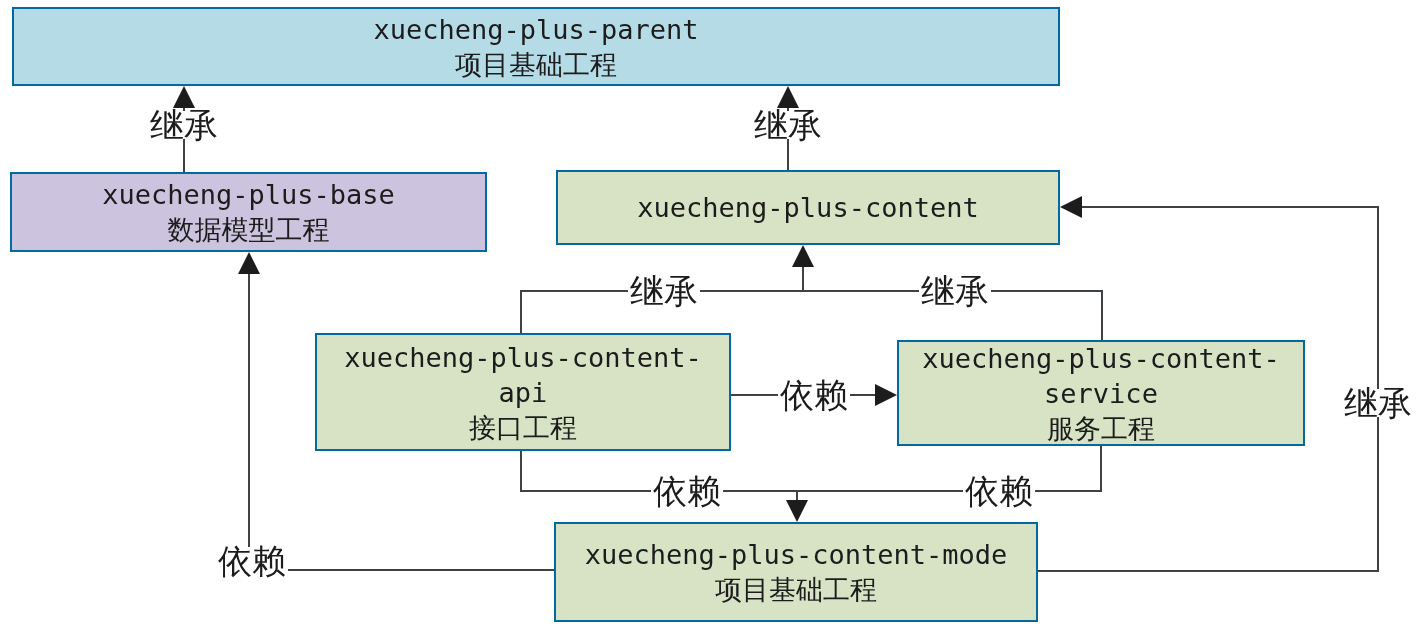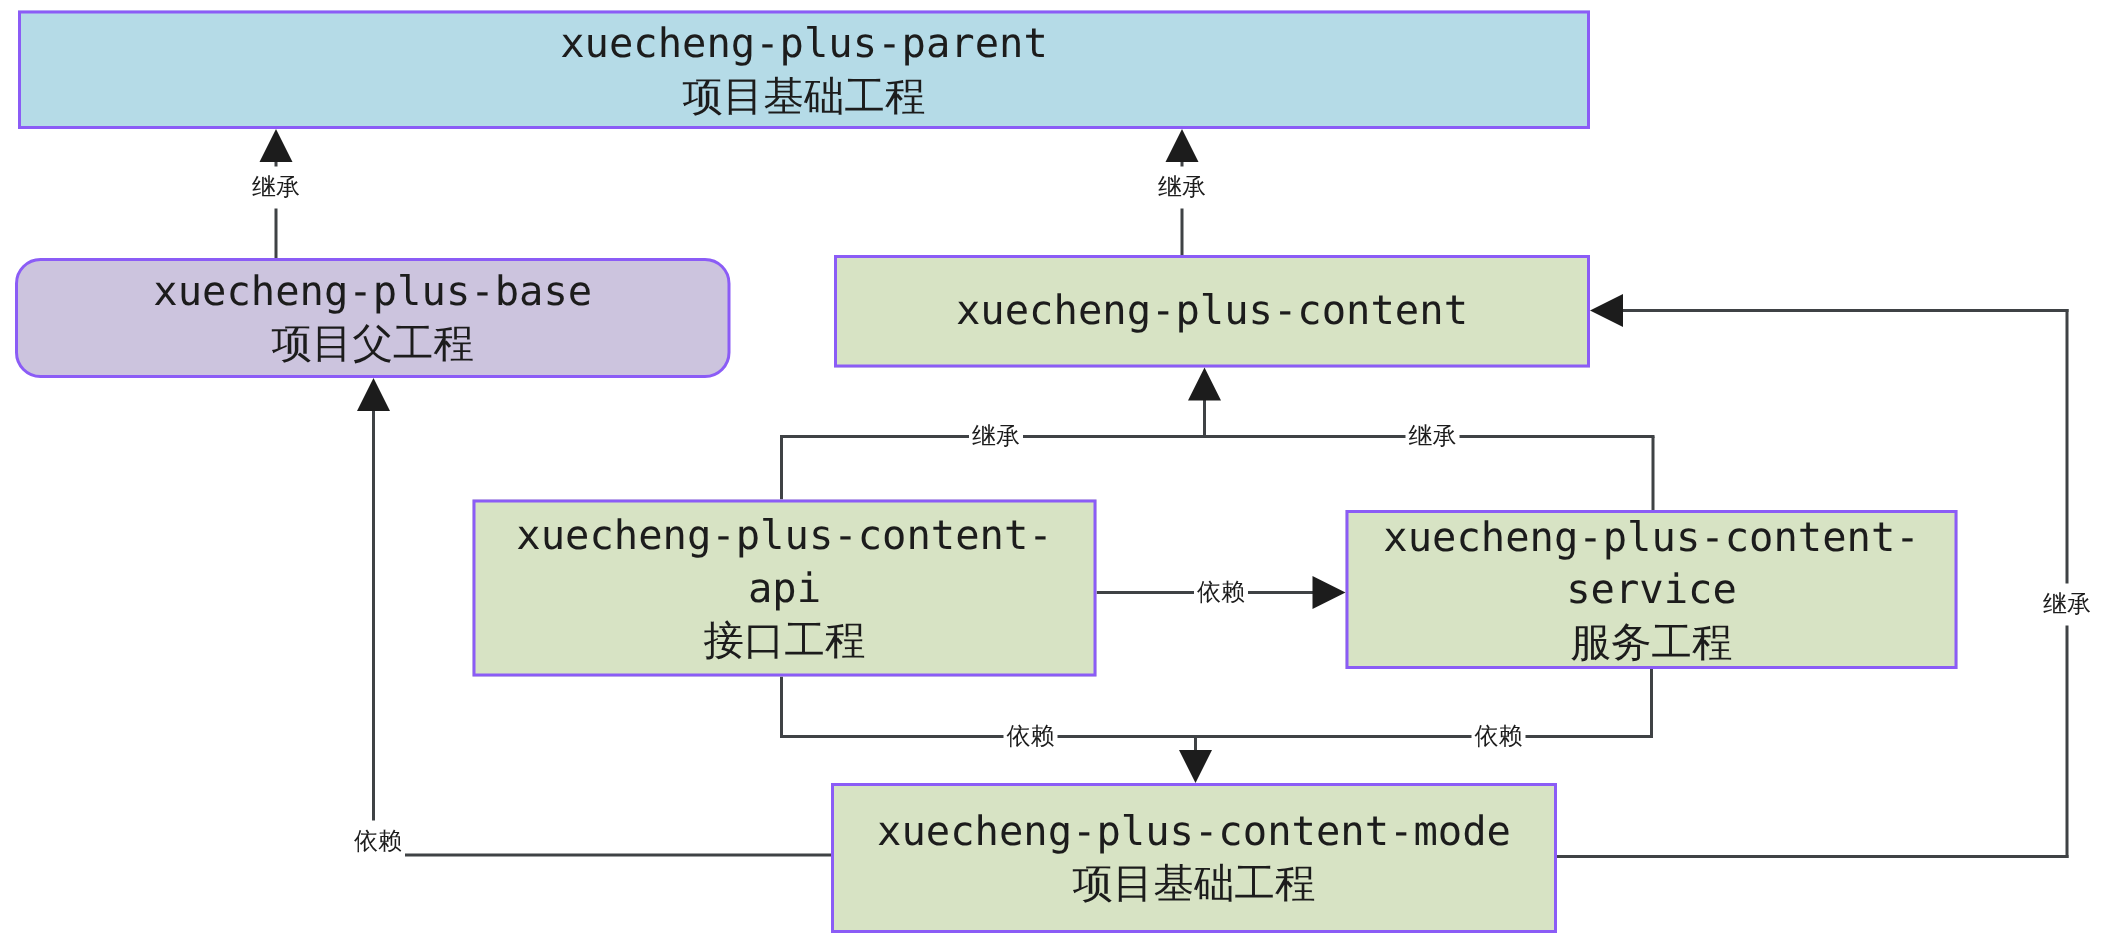--- a/index.html
+++ b/index.html
@@ -12,21 +12,21 @@
     width: 1416px;
     height: 632px;
     background: #ffffff;
     font-family: "DejaVu Sans Mono", "Liberation Mono", monospace;
     color: #1c1c1c;
     overflow: hidden;
   }
   .box {
     position: absolute;
     box-sizing: border-box;
-    border: 2px solid #8b5cf6;
+    border: 2px solid #0369a1;
     display: flex;
     flex-direction: column;
     align-items: center;
     justify-content: center;
     text-align: center;
     z-index: 2;
   }
   .box .ln {
     font-size: 27px;
     line-height: 35px;
@@ -37,21 +37,21 @@
   .fill-module  { background: #d7e3c4; }
   .edge {
     position: absolute;
     background: #3f4245;
     z-index: 1;
   }
   .edge-label {
     position: absolute;
     transform: translate(-50%, -50%);
     background: #ffffff;
-    font-size: 16px;
+    font-size: 34px;
     line-height: 28px;
     padding: 0 2px;
     white-space: nowrap;
     z-index: 3;
   }
   .arr {
     position: absolute;
     width: 0;
     height: 0;
     z-index: 2;
@@ -80,23 +80,23 @@
 </head>
 <body>
 
 <div id="canvas">
 
   <div class="box fill-parent" style="left:12px; top:7px; width:1048px; height:79px;">
     <div class="ln">xuecheng-plus-parent</div>
     <div class="ln">项目基础工程</div>
   </div>
 
-  <div class="box fill-base" style="left:10px; top:172px; width:477px; height:80px;border-radius:17px;">
+  <div class="box fill-base" style="left:10px; top:172px; width:477px; height:80px;">
     <div class="ln">xuecheng-plus-base</div>
-    <div class="ln">项目父工程</div>
+    <div class="ln">数据模型工程</div>
   </div>
 
   <div class="box fill-module" style="left:556px; top:170px; width:504px; height:75px;text-align:center;">
     <div class="ln">xuecheng-plus-content</div>
   </div>
 
   <div class="box fill-module" style="left:315px; top:333px; width:416px; height:118px;">
     <div class="ln">xuecheng-plus-content-</div>
     <div class="ln">api</div>
     <div class="ln">接口工程</div>

